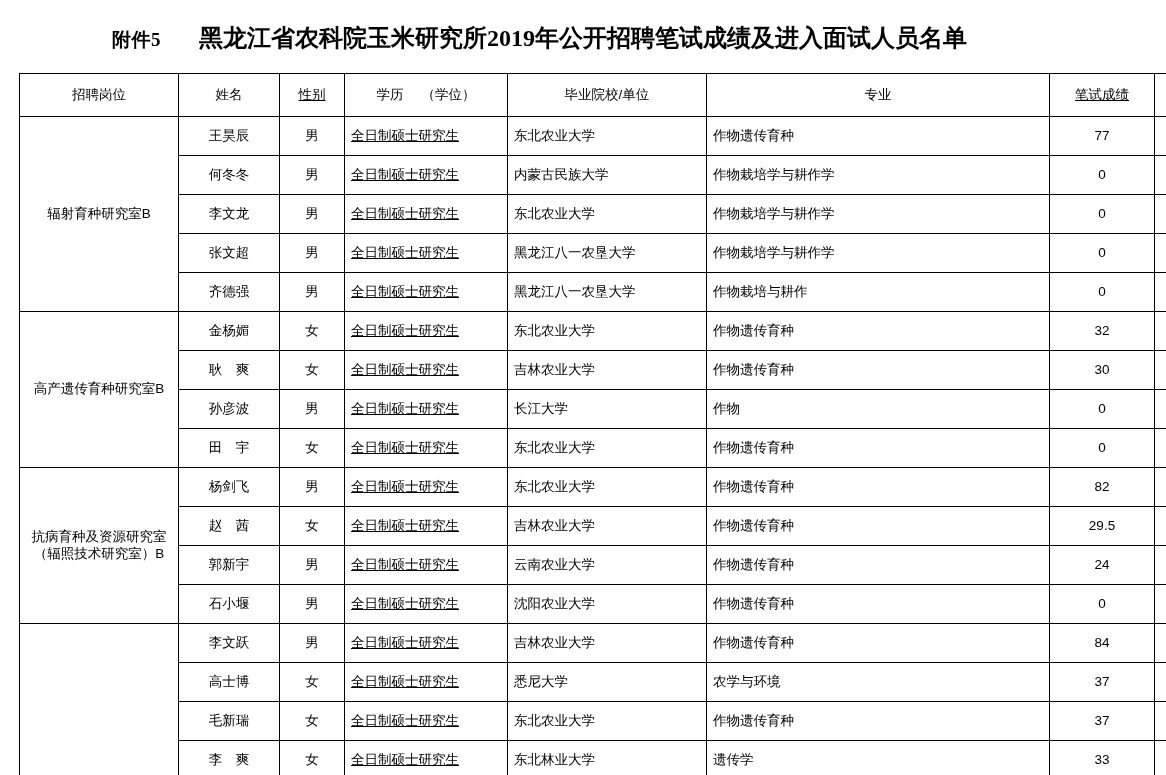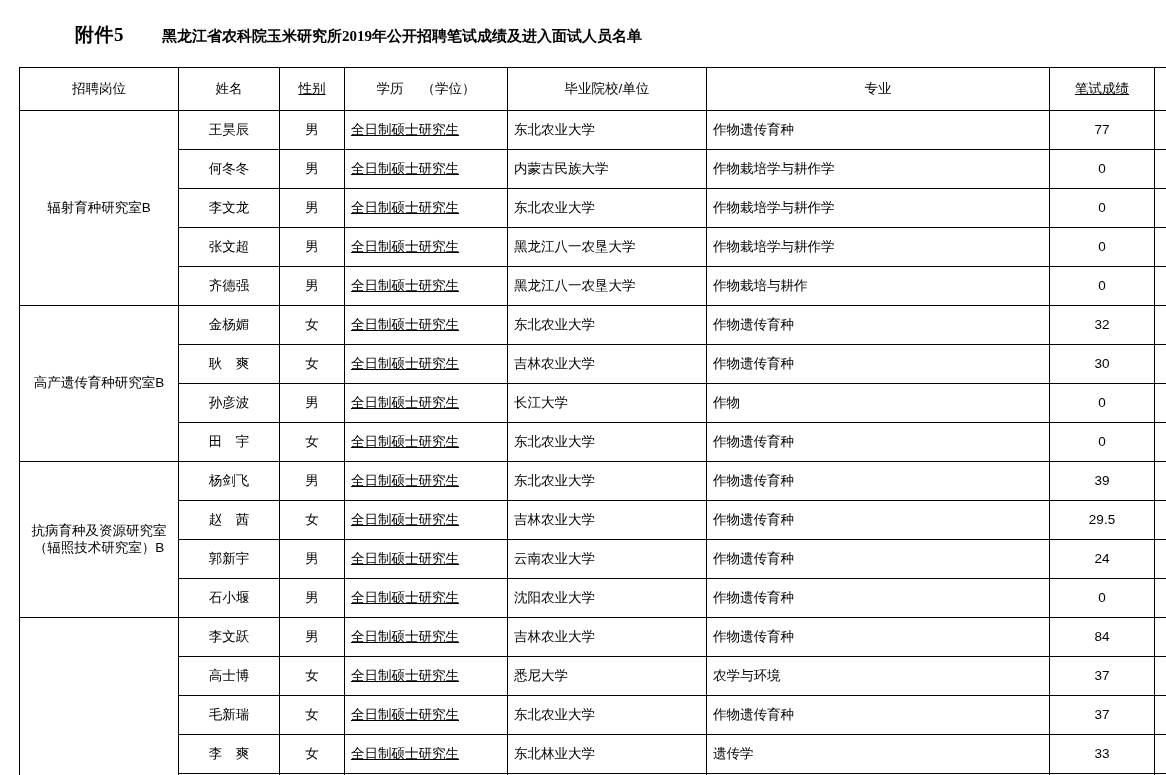--- a/index.html
+++ b/index.html
@@ -17,33 +17,33 @@
   .page {
     position: relative;
     width: 1166px;
     height: 775px;
     box-sizing: border-box;
   }
   .title-row {
     display: flex;
     align-items: baseline;
     padding-top: 22px;
-    padding-left: 75px;
+    padding-left: 112px;
   }
   .title-prefix {
     font-family: "Liberation Serif", serif;
     font-weight: bold;
     font-size: 19px;
     letter-spacing: 0.5px;
     white-space: nowrap;
   }
   .title-main {
     font-family: "Liberation Serif", serif;
     font-weight: bold;
-    font-size: 15px;
+    font-size: 24px;
     margin-left: 38px;
     white-space: nowrap;
   }
   table.grid {
     border-collapse: collapse;
     table-layout: fixed;
     margin-top: 19px;
     margin-left: 19px;
     width: 1128px;
   }
@@ -209,21 +209,21 @@
           <td class="c-score">0</td>
           <td class="c-interview">否</td>
         </tr>
         <tr>
           <td class="c-post" rowspan="4">抗病育种及资源研究室（辐照技术研究室）B</td>
           <td class="c-name">杨剑飞</td>
           <td class="c-gender">男</td>
           <td class="c-degree">全日制硕士研究生</td>
           <td class="c-school">东北农业大学</td>
           <td class="c-major">作物遗传育种</td>
-          <td class="c-score">39</td>
+          <td class="c-score">82</td>
           <td class="c-interview">是</td>
         </tr>
         <tr>
           <td class="c-name">赵　茜</td>
           <td class="c-gender">女</td>
           <td class="c-degree">全日制硕士研究生</td>
           <td class="c-school">吉林农业大学</td>
           <td class="c-major">作物遗传育种</td>
           <td class="c-score">29.5</td>
           <td class="c-interview">是</td>

